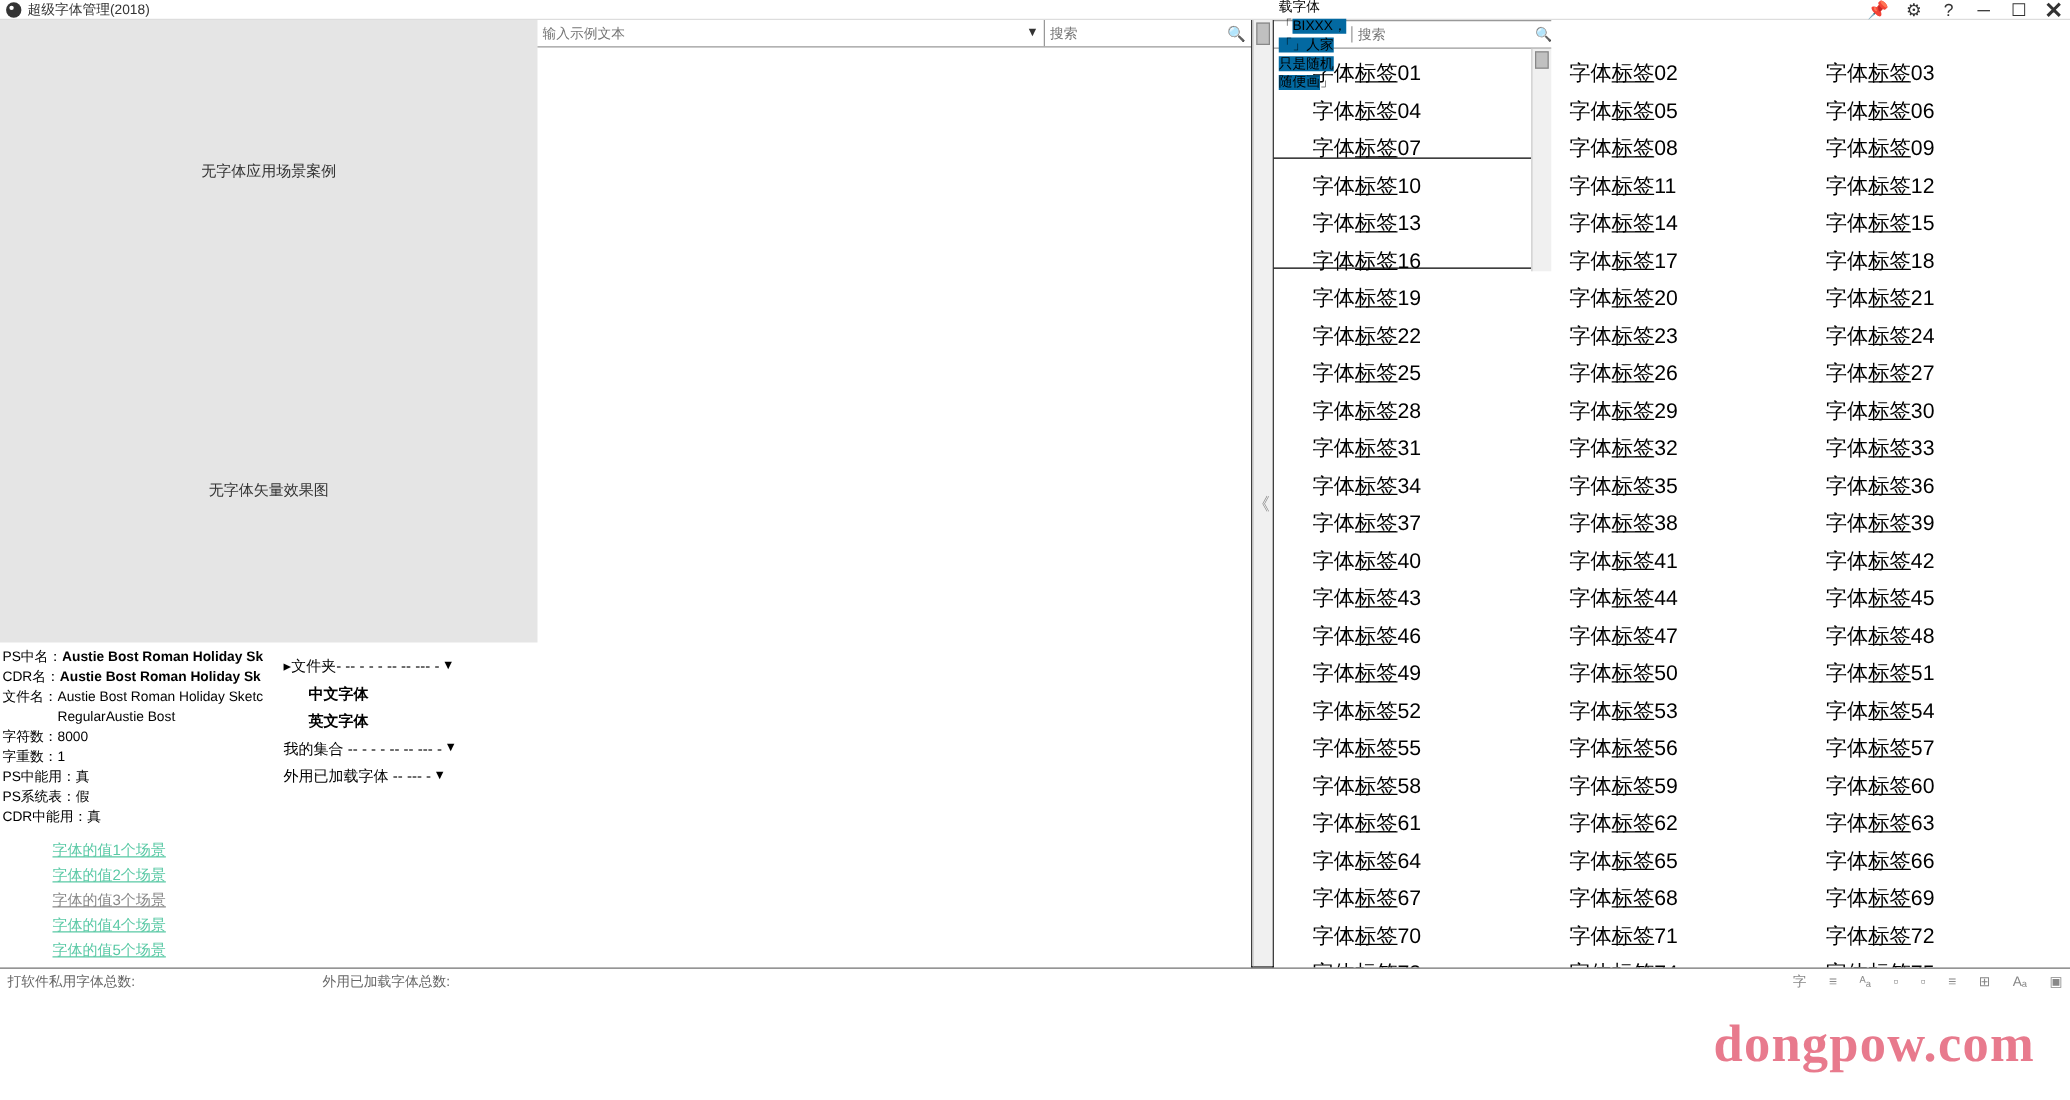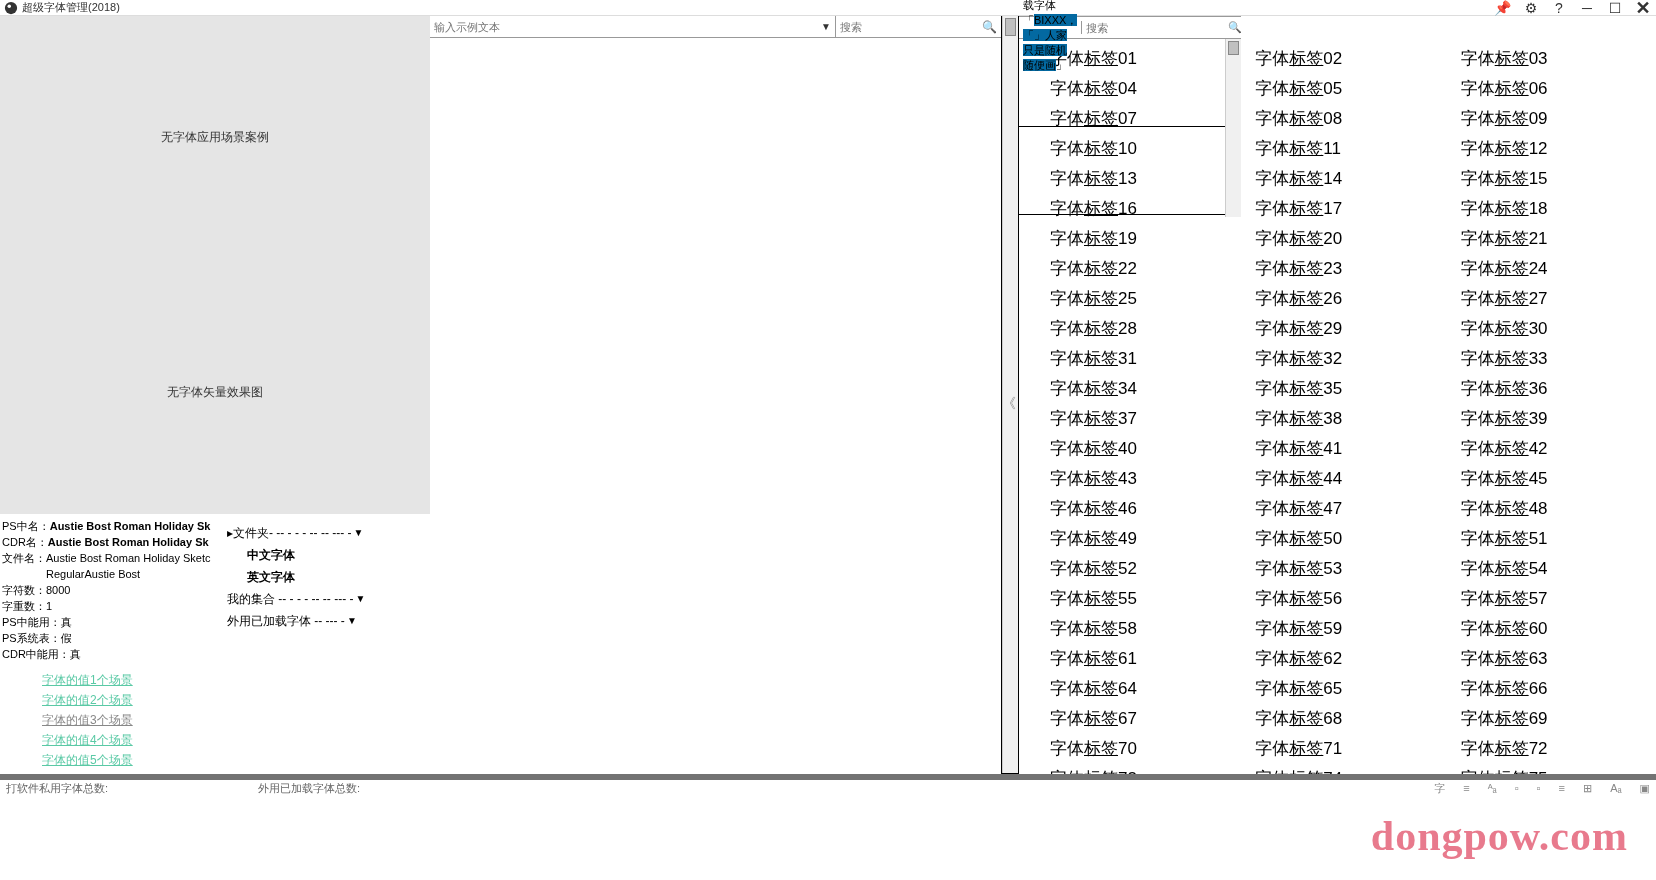--- a/index.html
+++ b/index.html
@@ -59,21 +59,21 @@
 .lower-list-inner .lrow { height:88px; border-bottom:1px solid #000; }
 .lower-list .scrollbar-v .thumb { height: 14px; }
 
 .splitter-handle { position:absolute; right:-6px; top:50%; font-size:14px; color:#888; }
 
 .right-col { flex: 1; padding: 6px 20px 6px 40px; overflow:hidden;margin-top:25px; }
 .tag-grid { display: grid; grid-template-columns: repeat(3, 1fr); column-gap: 30px; row-gap: 7px; }
 .tag-grid .tag { font-size: 17px; color: #000; cursor:pointer; white-space:nowrap; }
 .tag-grid .tag .u { text-decoration: underline; }
 
-.statusbar { height: 22px; border-top: 6px solid #737373; display: flex; align-items: center; font-size: 11px; color: #666; padding: 0 6px; position:relative; }
+.statusbar { height: 22px; border-top: 1px solid #737373; display: flex; align-items: center; font-size: 11px; color: #666; padding: 0 6px; position:relative; }
 .statusbar .sb-left { flex:1; display:flex; gap:150px; }
 .statusbar .sb-right { display:flex; gap:18px; align-items:center; color:#888; }
 .statusbar .sb-right .ic { font-size:11px; cursor:pointer; }
 
 .watermark { position: absolute; right: 28px; bottom: 20px; font-size: 42px; font-weight: bold; color: rgba(220, 50, 80, 0.65); letter-spacing: 1px; font-family: "Times New Roman", serif; pointer-events:none; }
 </style>
 </head>
 <body>
 
 <div class="titlebar">

